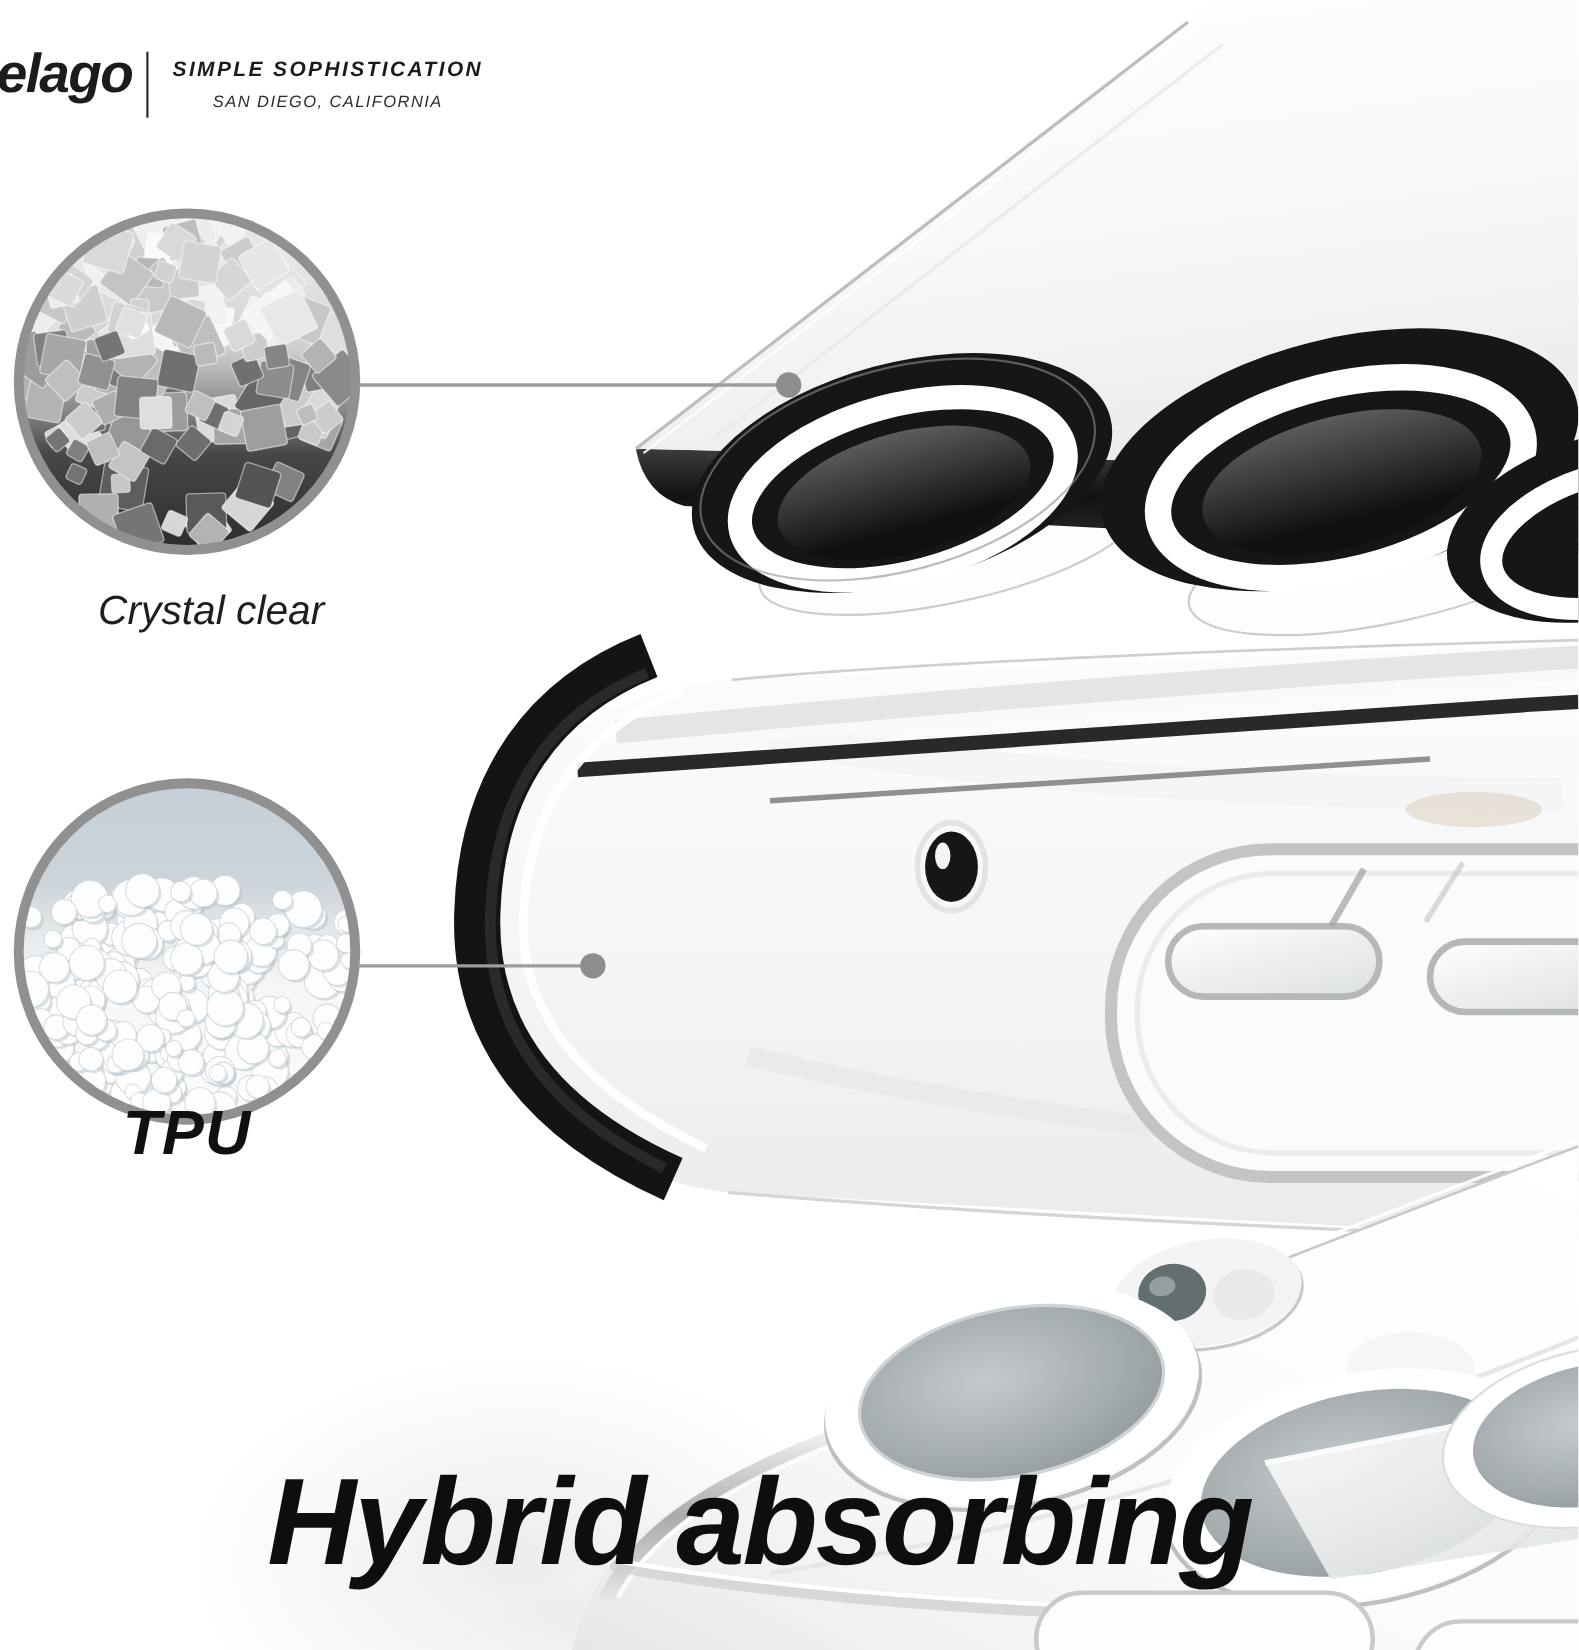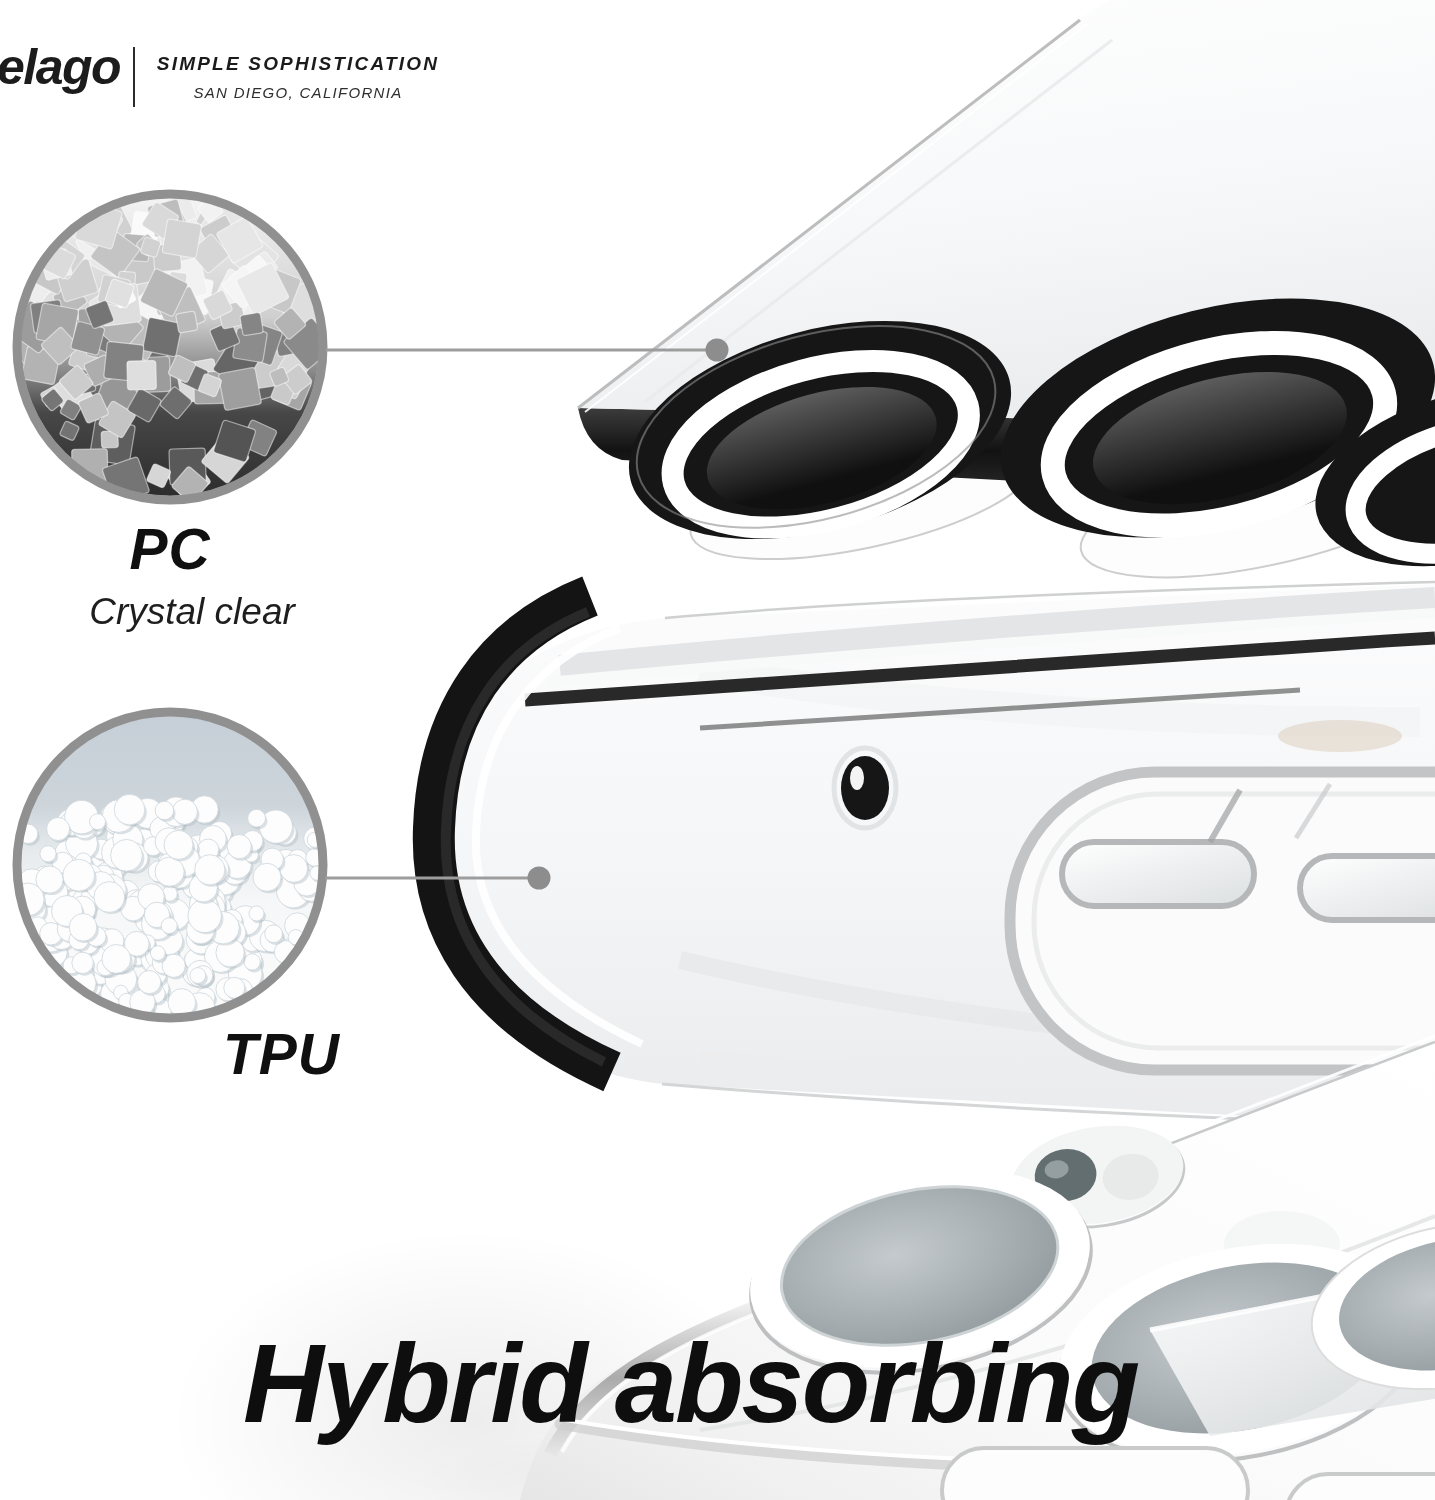--- a/index.html
+++ b/index.html
@@ -11,21 +11,21 @@
   .brand-logo{position:absolute;left:-3px;top:42px;font-size:50px;font-weight:700;
     letter-spacing:-1.5px;color:#1c1c1c;line-height:1;z-index:3;}
   .brand-divider{position:absolute;left:133px;top:47px;width:2px;height:60px;background:#2a2a2a;z-index:3;}
   .brand-text{position:absolute;left:156px;top:53px;width:284px;text-align:center;z-index:3;}
   .brand-tagline{font-size:19px;font-weight:700;letter-spacing:2.2px;color:#1b1b1b;white-space:nowrap;text-align:center;}
   .brand-location{font-size:15px;font-weight:400;letter-spacing:1.3px;color:#2e2e2e;margin-top:9px;white-space:nowrap;}
 
   
   .mat-block{position:absolute;left:0;width:340px;text-align:center;z-index:3;}
   .mat-block.pc{top:521px;}
-  .mat-block.tpu{top:1026px;text-align:right;}
+  .mat-block.tpu{top:1002px;}
   .mat-name{font-size:57px;font-weight:700;color:#101010;letter-spacing:1px;line-height:1;}
   .mat-desc{font-size:37px;font-weight:400;color:#1e1e1e;line-height:1.22;margin-top:11px;}
   .mat-desc-line{display:block;padding-left:44px;}
 
   
   .headline{position:absolute;left:243px;top:1253px;font-size:112px;font-weight:700;
     letter-spacing:-2px;color:#0e0e0e;line-height:1;white-space:nowrap;z-index:5;}
 </style>
 </head>
 <body>
@@ -796,21 +796,20 @@
   </svg>
 
   <div class="brand-logo">elago</div>
   <div class="brand-divider"></div>
   <div class="brand-text">
     <div class="brand-tagline">SIMPLE SOPHISTICATION</div>
     <div class="brand-location">SAN DIEGO, CALIFORNIA</div>
   </div>
 
   <div class="mat-block pc">
-    <div class="mat-name">PC</div>
     <div class="mat-desc">
       <span class="mat-desc-line">Crystal clear</span>
     </div>
   </div>
 
   <div class="mat-block tpu">
     <div class="mat-name">TPU</div>
     <div class="mat-desc">
     </div>
   </div>

